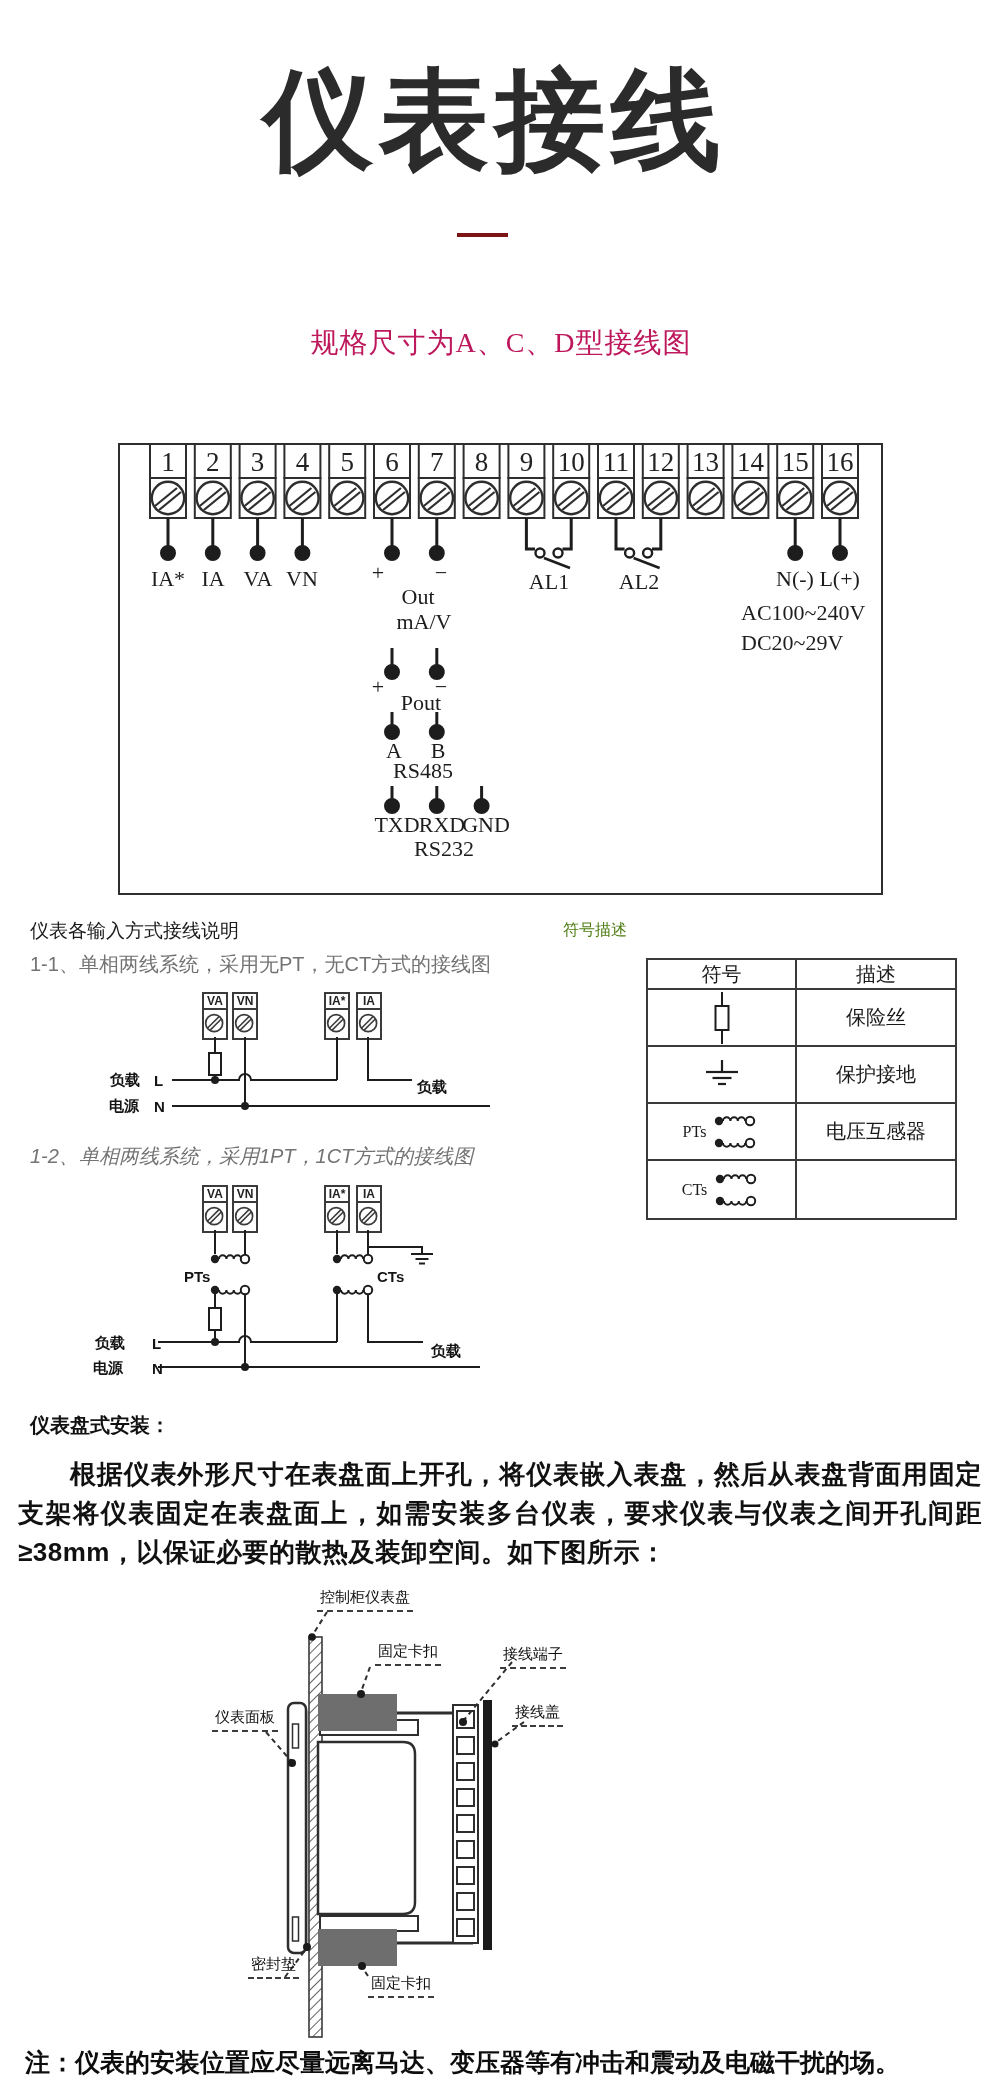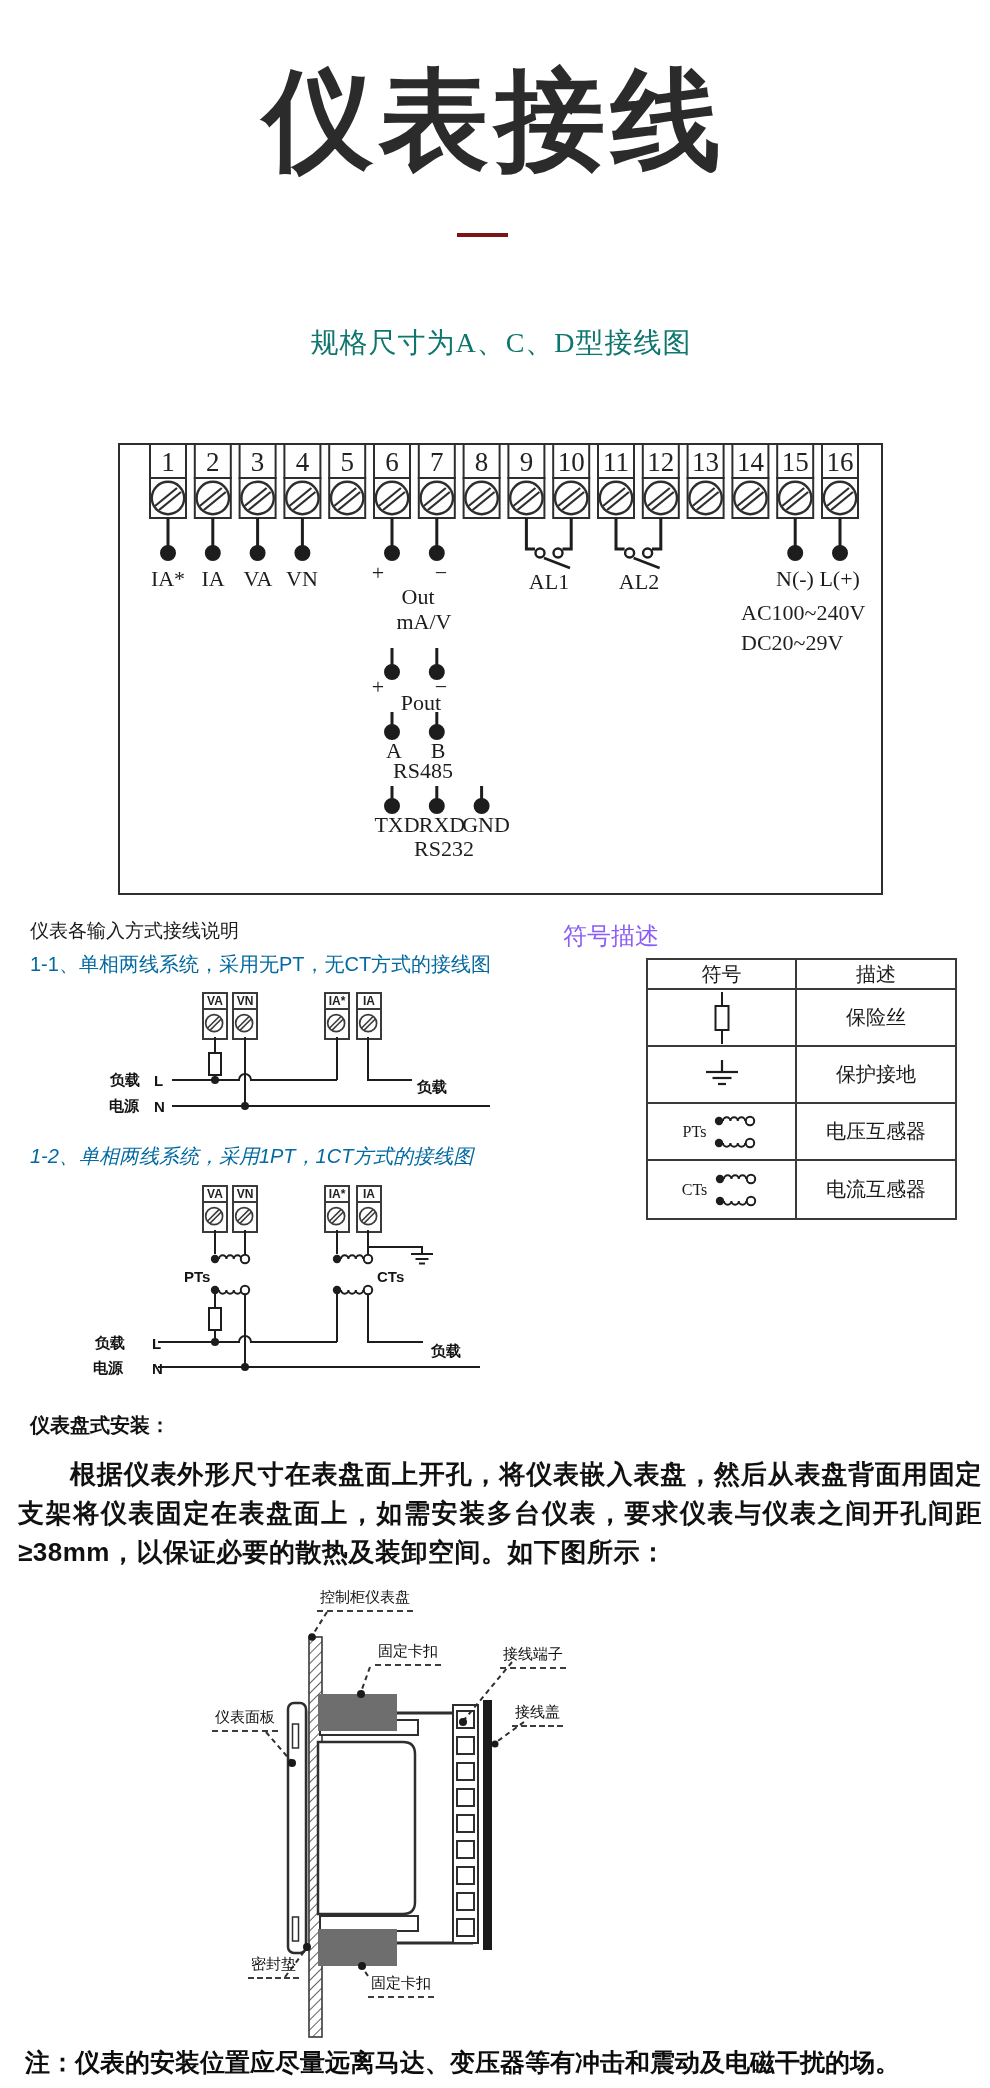--- a/index.html
+++ b/index.html
@@ -10,35 +10,35 @@
   .abs{position:absolute;}
   
   .page-title{
     left:0;right:0;top:48px;text-align:center;
     font-size:110px;font-weight:900;letter-spacing:6px;color:#2b2b2b;
     font-family:"Liberation Sans",sans-serif;line-height:1.3;
   }
   .title-dash{left:457px;top:233px;width:51px;height:4px;background:#7c1416;}
   .subtitle{
     left:0;right:16px;top:324px;text-align:center;
-    font-size:28px;letter-spacing:1px;color:#0f766e;
+    font-size:28px;letter-spacing:1px;color:#be185d;
     font-family:"Liberation Serif","DejaVu Serif",serif;
     padding-left:28px;
   }
   
   svg text.num{font:27px "Liberation Serif","DejaVu Serif",serif;fill:#222;}
   .tlabel{
     position:absolute;transform:translateX(-50%);white-space:nowrap;
     font-family:"Liberation Serif","DejaVu Serif",serif;font-size:22px;color:#1d1d1d;
   }
   .tlabel.la{transform:none;}
   
   .sec-head{font-size:19px;color:#1a1a1a;}
-  .d-caption{font-size:20px;color:#0369a1;}
-  .tbl-title{font-size:24px;color:#8b5cf6;}
+  .d-caption{font-size:20px;color:#737373;}
+  .tbl-title{font-size:16px;color:#4d7c0f;}
   
   .mterm{position:absolute;width:26px;box-sizing:border-box;background:#fff;}
   .mterm .lab{
     box-sizing:border-box;border:2px solid #3a3a3a;height:18px;line-height:14px;
     font-size:12px;font-weight:bold;text-align:center;color:#222;background:#fff;
   }
   .mterm svg{display:block;box-sizing:border-box;border:2px solid #3a3a3a;border-top:none;background:#fff;}
   .clabel{position:absolute;font-size:15px;font-weight:bold;color:#141414;white-space:nowrap;}
   
   .sym-table{
@@ -433,21 +433,20 @@
       <svg width="48" height="44" viewBox="0 0 48 44">
         <path d="M11,11 a3.7,3.7 0 0 1 7.4,0 a3.7,3.7 0 0 1 7.4,0 a3.7,3.7 0 0 1 7.4,0" stroke="#1d1d1d" stroke-width="2" fill="none"></path>
         <path d="M11,33 a3.7,3.7 0 0 0 7.4,0 a3.7,3.7 0 0 0 7.4,0 a3.7,3.7 0 0 0 7.4,0" stroke="#1d1d1d" stroke-width="2" fill="none"></path>
         <circle cx="7" cy="11" r="4.2" fill="#1d1d1d"></circle>
           <circle cx="7" cy="33" r="4.2" fill="#1d1d1d"></circle>
         <circle cx="38" cy="11" r="4.2" fill="#fff" stroke="#1d1d1d" stroke-width="2"></circle>
         <circle cx="38" cy="33" r="4.2" fill="#fff" stroke="#1d1d1d" stroke-width="2"></circle>
       </svg>
     </div>
   </div>
-  <div>电流互感器</div>
 </div>
 
 <div class="abs mount-head" style="left:30px;top:1412px;">仪表盘式安装：</div>
 <div class="abs mount-par">根据仪表外形尺寸在表盘面上开孔，将仪表嵌入表盘，然后从表盘背面用固定支架将仪表固定在表盘面上，如需安装多台仪表，要求仪表与仪表之间开孔间距≥38mm，以保证必要的散热及装卸空间。如下图所示：</div>
 
 <svg class="abs" style="left:150px;top:1585px;" width="560" height="460" viewBox="0 0 560 460">
   <defs>
     <pattern id="hatch" width="7" height="7" patternUnits="userSpaceOnUse" patternTransform="rotate(45)">
       <rect width="7" height="7" fill="#fff"></rect>
       <line x1="0" y1="0" x2="0" y2="7" stroke="#3a3a3a" stroke-width="1.6"></line>

